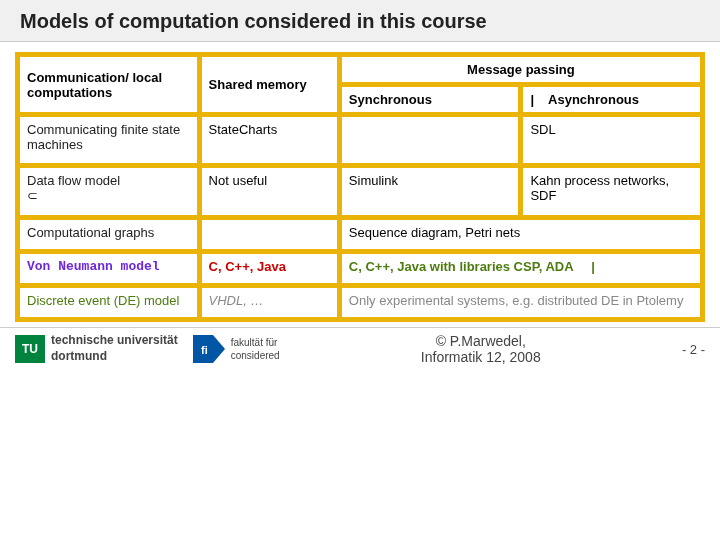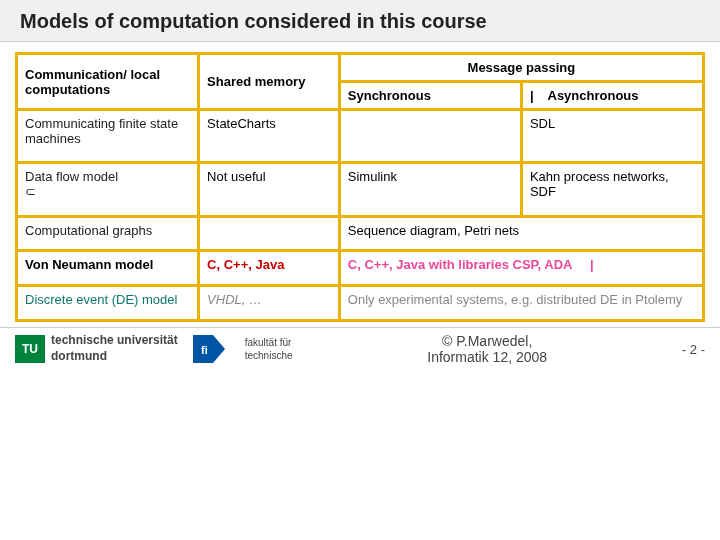--- a/index.html
+++ b/index.html
@@ -33,21 +33,21 @@
       padding: 10px 15px 5px 15px;
       display: flex;
       flex-direction: column;
     }
     table {
       width: 100%;
       border-collapse: collapse;
       flex: 1;
     }
     th, td {
-      border: 3px solid #eab308;
+      border: 5px solid #eab308;
       padding: 5px 7px;
       vertical-align: top;
     }
     .header-row th {
       background: #fff;
       font-weight: bold;
       font-size: 13px;
       text-align: left;
     }
     .footer {
@@ -81,21 +81,21 @@
     }
     .tu-text {
       font-size: 12px;
       color: #444;
       line-height: 1.3;
       font-weight: bold;
     }
     .fi-logo {
       display: flex;
       align-items: center;
-      gap: 20px;
+      gap: 6px;
     }
     .fi-text {
       font-size: 10px;
       color: #444;
       line-height: 1.3;
     }
     .footer-center {
       font-size: 14px;
       color: #444;
       text-align: center;
@@ -168,33 +168,33 @@
           <td style="color:#222;">
             Computational graphs
           </td>
           <td></td>
           <td colspan="2">
             Sequence diagram, Petri nets
           </td>
         </tr>
 
         <tr>
-          <td style="color:#000000; font-weight:bold;">
+          <td style="color:#6d28d9; font-weight:bold;font-family:Liberation Mono, monospace;">
             Von Neumann model
           </td>
           <td style="color:#cc0000; font-weight:bold;">
             C, C++, Java
           </td>
-          <td colspan="2" style="color:#ec4899; font-weight:bold; text-align:left;">
+          <td colspan="2" style="color:#4d7c0f; font-weight:bold; text-align:left;">
             C, C++, Java with libraries CSP, ADA &nbsp;&nbsp;&nbsp; |
           </td>
         </tr>
 
         <tr>
-          <td style="color:#0f766e;">
+          <td style="color:#4d7c0f;">
             Discrete event (DE) model
           </td>
           <td style="color:#888;font-style:italic;">
             VHDL, …
           </td>
           <td colspan="2" style="color:#888;">
             Only experimental systems, e.g. distributed DE in Ptolemy
           </td>
         </tr>
       </tbody>
@@ -214,21 +214,21 @@
       </div>
       <div class="fi-logo">
         <div style="position:relative; width:32px; height:28px;">
           <svg width="32" height="28" viewBox="0 0 32 28">
             <polygon points="0,0 20,0 32,14 20,28 0,28" fill="#0055a5"></polygon>
             <text x="8" y="19" fill="white" font-size="11" font-weight="bold">fi</text>
           </svg>
         </div>
         <div class="fi-text">
           <span>fakultät für</span><br>
-          <span>technische</span>
+          <span>considered</span>
         </div>
       </div>
     </div>
     <div class="footer-center">
       <span style="white-space:pre-line;">© P.Marwedel,
 Informatik 12,  2008</span>
     </div>
     <div class="footer-right">- 2 -</div>
   </div>
 </div>

